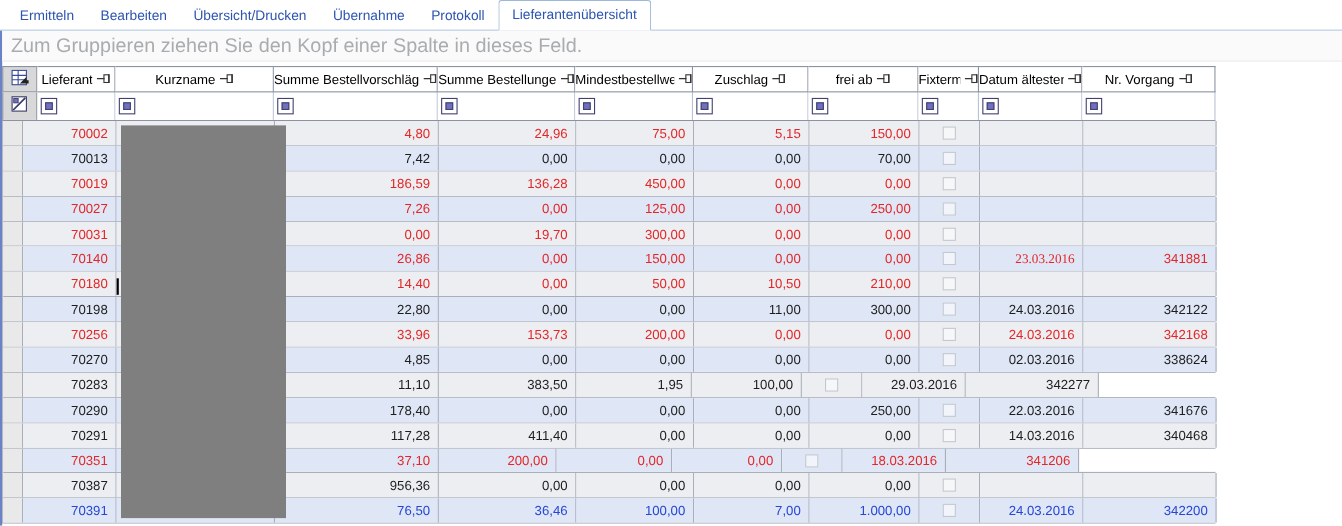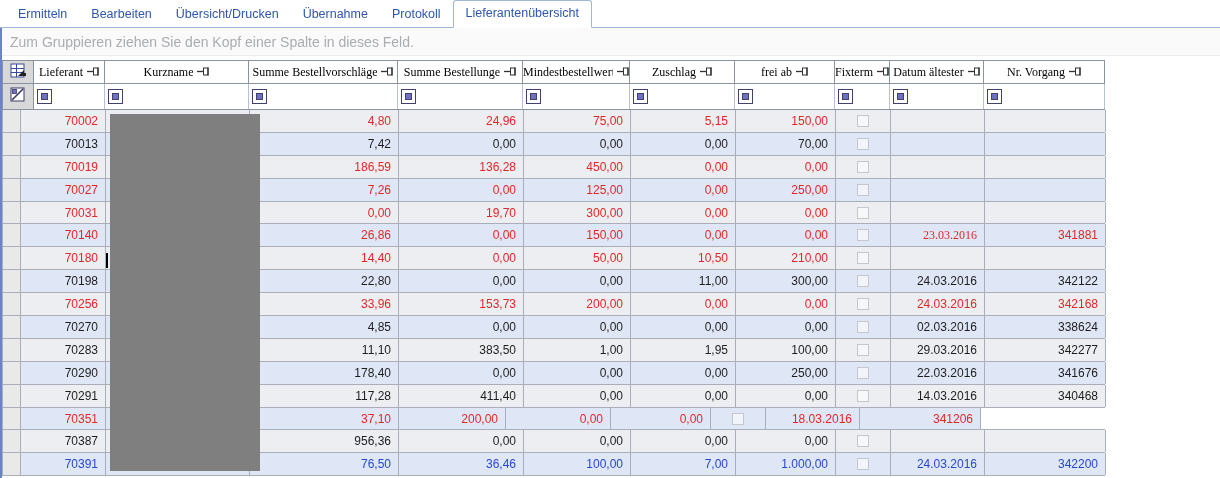--- a/index.html
+++ b/index.html
@@ -20,29 +20,29 @@
   
   .tabbar{display:flex;align-items:flex-end;height:28px;padding-left:6px;
     border-bottom:1px solid var(--tab-line);background:#fff;}
   .tab{color:var(--tab-blue);font-size:12.5px;padding:5px 12px 6px 12px;cursor:default;white-space:nowrap;}
   .tab.active{background:#fff;border:1px solid var(--tab-line);border-bottom:1px solid #fff;
     border-radius:3px 3px 0 0;margin-bottom:-1px;padding-bottom:7px;}
   
   .mainpanel{border-left:2px solid #6c82c6;height:450px;position:relative;background:#fff;}
   .grouppanel{height:28px;background:#fafafa;display:flex;align-items:center;
     padding-left:8px;border-bottom:1px solid #ececec;}
-  .grouphint{color:#a9acb0;font-size:14px;}
+  .grouphint{color:#a9acb0;font-size:18px;}
   
   .grid{margin-top:4px;width:1103px;position:relative;font-size:12px;color:var(--black);}
   .hrow{display:flex;height:24px;}
   .hlead{width:32px;background:var(--leadbg);border:1px solid var(--hline);
     display:flex;align-items:center;justify-content:center;}
   .hcell{background:#fff;border:1px solid var(--hline);border-left:none;
     display:flex;align-items:center;justify-content:center;gap:4px;
-    font-size:12px;color:#000;white-space:nowrap;overflow:hidden;position:relative;font-family:Liberation Serif, serif;}
+    font-size:12px;color:#000;white-space:nowrap;overflow:hidden;position:relative;}
   .hcell .lbl{overflow:hidden;text-overflow:clip;white-space:nowrap;}
   .pin{flex:0 0 auto;display:inline-block;}
   
   .frow{display:flex;height:26px;border-bottom:1px solid var(--hline);}
   .flead{width:32px;background:var(--leadbg);border-left:1px solid var(--hline);
     border-right:1px solid var(--hline);display:flex;align-items:center;justify-content:center;}
   .fcell{background:#fff;border-right:1px solid #b9c2d4;display:flex;align-items:center;padding-left:3px;}
   .fbtn{width:15px;height:15px;border:1px solid #41416e;background:#fff;
     display:flex;align-items:center;justify-content:center;cursor:pointer;}
   .fbtn .sq{width:7px;height:7px;background:#7070c0;border:1px solid #41416e;}
@@ -392,21 +392,20 @@
           </div>
           <div class="dcell right" style="width: 94px; flex: 0 0 94px;">02.03.2016</div>
           <div class="dcell right" style="width: 121px; flex: 0 0 121px;">338624</div>
         </div>
         <div class="drow odd black">
           <div class="dind"></div>
           <div class="dcell right" style="width: 85px; flex: 0 0 85px;">70283</div>
           <div class="dcell " style="width: 144px; flex: 0 0 144px;"></div>
           <div class="dcell right" style="width: 149px; flex: 0 0 149px;">11,10</div>
           <div class="dcell right" style="width: 125px; flex: 0 0 125px;">383,50</div>
-          <div class="dcell right" style="width: 107px; flex: 0 0 107px;">1,00</div>
           <div class="dcell right" style="width: 105px; flex: 0 0 105px;">1,95</div>
           <div class="dcell right" style="width: 100px; flex: 0 0 100px;">100,00</div>
           <div class="dcell center" style="width: 55px; flex: 0 0 55px;">
             <span class="chk"></span>
           </div>
           <div class="dcell right" style="width: 94px; flex: 0 0 94px;">29.03.2016</div>
           <div class="dcell right" style="width: 121px; flex: 0 0 121px;">342277</div>
         </div>
         <div class="drow even black">
           <div class="dind"></div>

